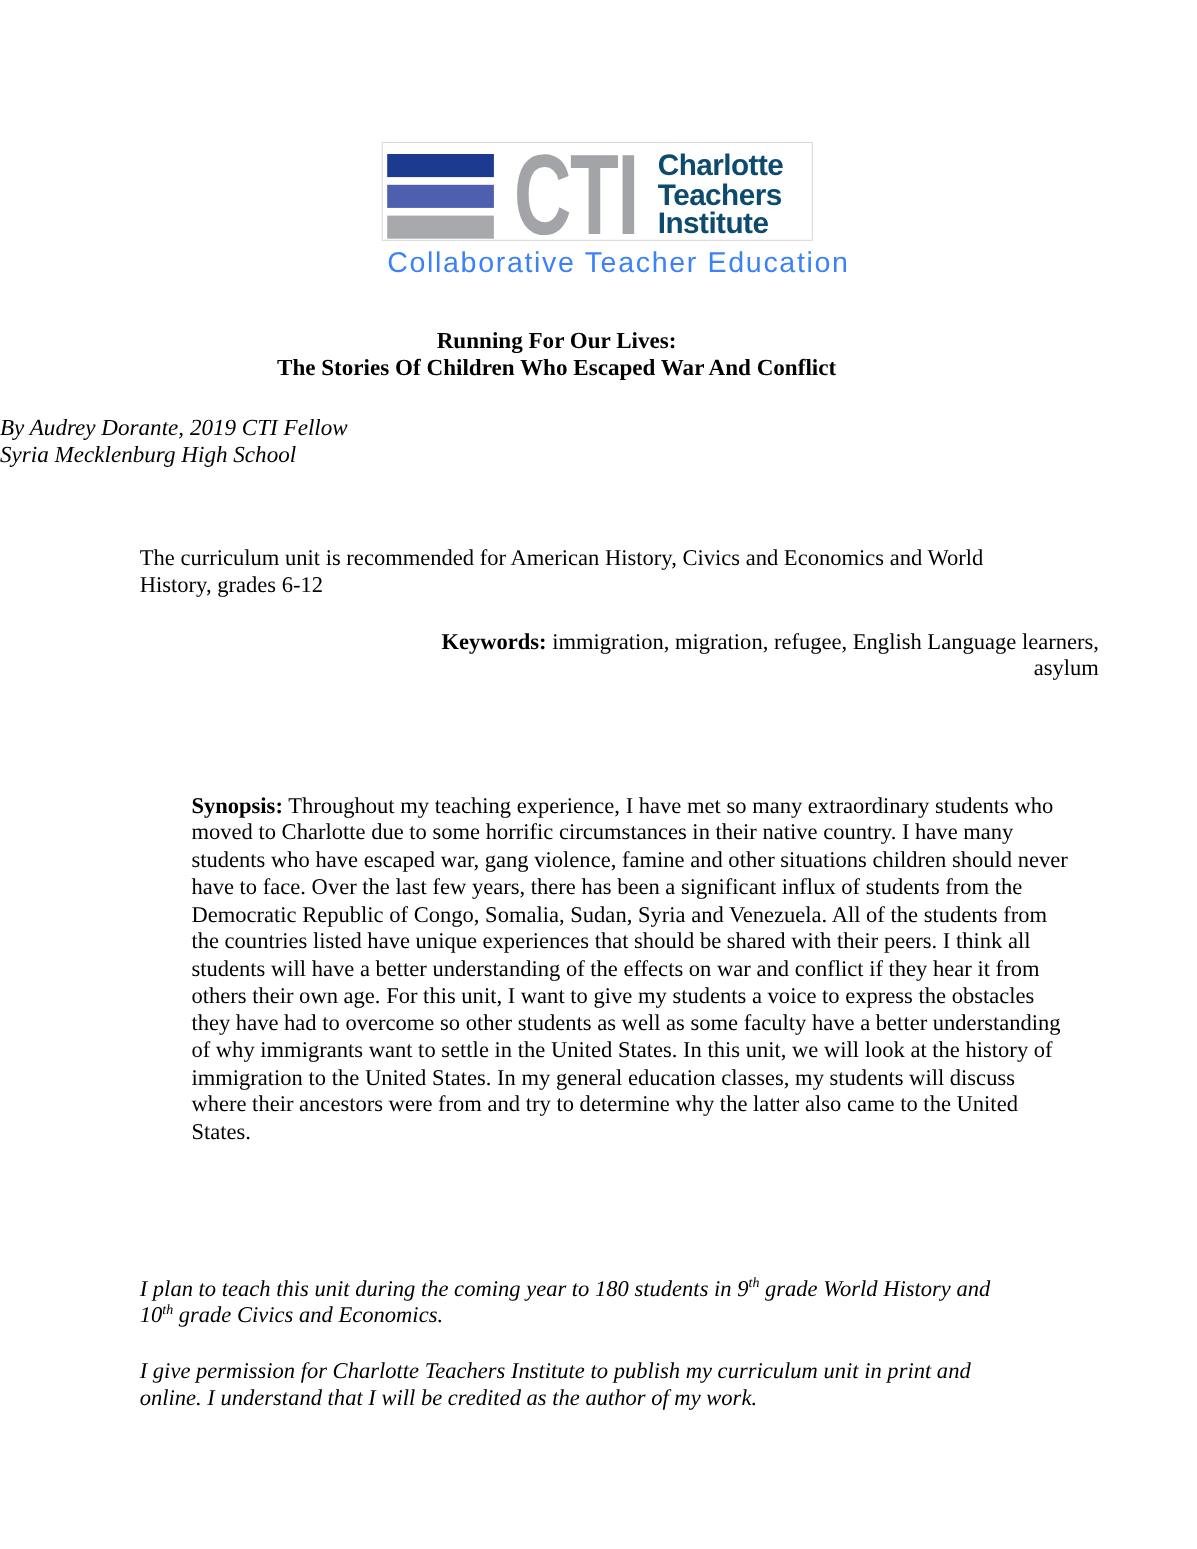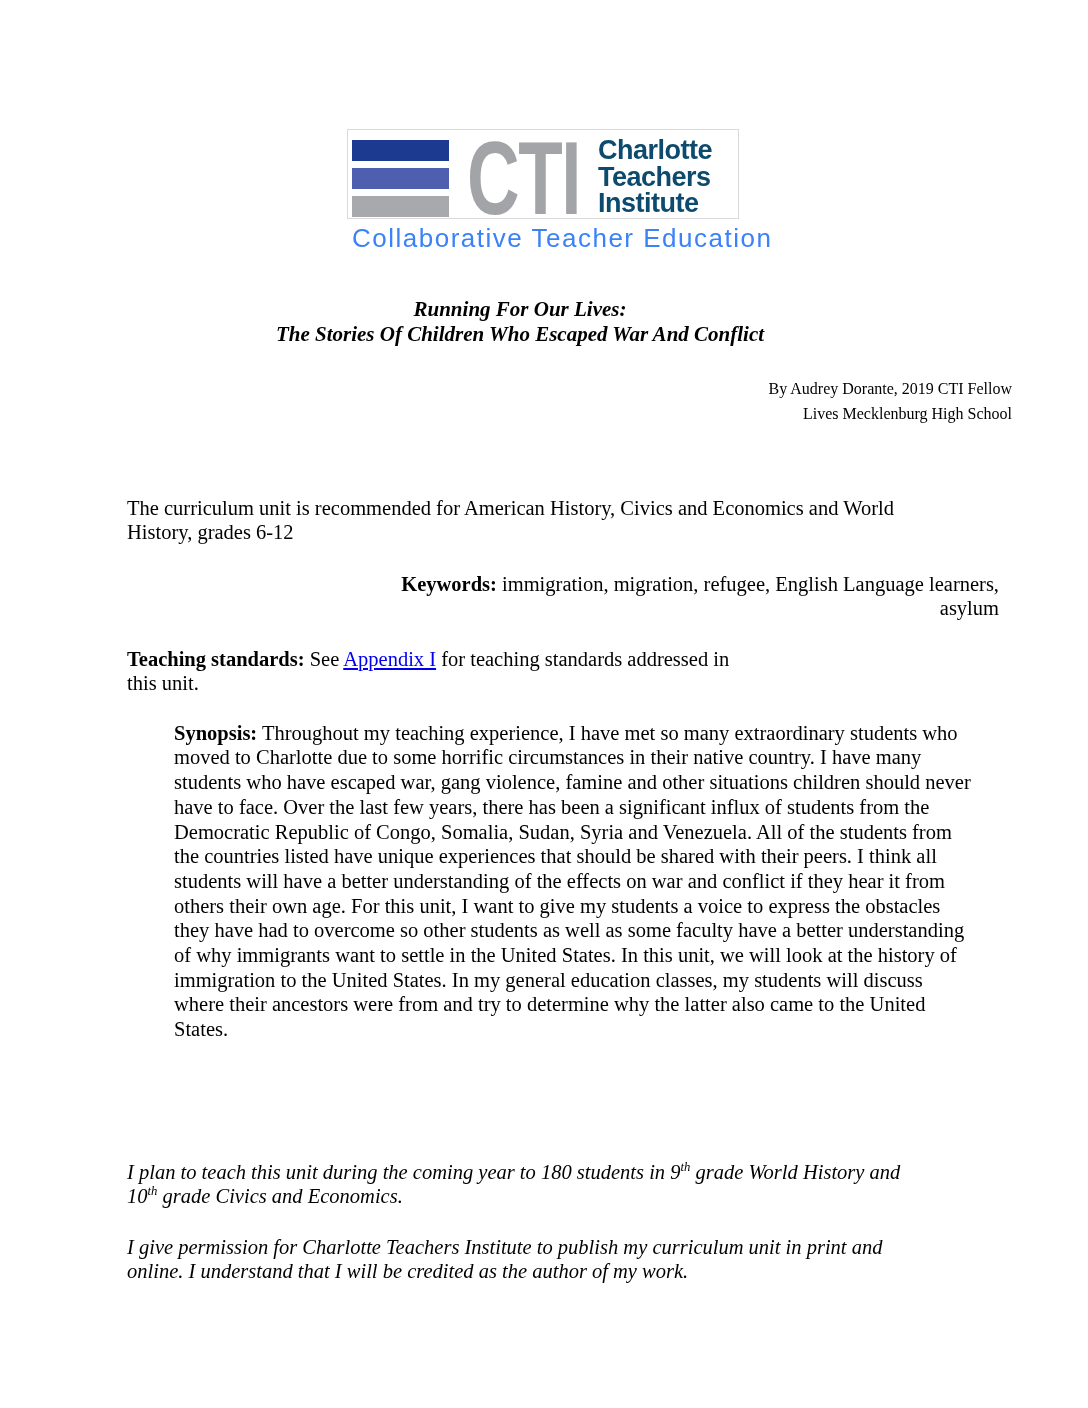--- a/index.html
+++ b/index.html
@@ -41,29 +41,30 @@
     color: #96989b; letter-spacing: -0.5px; white-space: nowrap;
   }
   .logo-tagline {
     position: absolute; left: 4px; top: 93px;
     font-size: 26px; line-height: 30px; font-weight: normal;
     color: #aeb0b3; letter-spacing: 1.5px; white-space: nowrap;
   }
 
   
   .title-block {
-    position: absolute; left: 14px; top: 297px; width: 1012px;
+    position: absolute; left: 0; top: 297px; width: 1012px;
     text-align: center;
     font-size: 21px; line-height: 25px;
-    font-weight: bold; font-style: italic;
+    font-weight: bold; 
   }
   .byline-block {
     position: absolute; left: 0; top: 376px; width: 1012px;
-    text-align: right;
-    font-size: 16px; line-height: 25px;
+    text-align: left;
+    font-size: 21px; line-height: 25px;
+    font-style: italic;
   }
 
   
   .para {
     position: absolute; left: 127px; width: 872px;
     font-size: 20.5px; line-height: 24.7px;
     white-space: pre-line;
     margin: 0;
   }
   .para .b { font-weight: bold; }
@@ -98,37 +99,33 @@
     <div class="logo-tagline" style="color: #3b82f6;">Collaborative Teacher Education</div>
   </div>
 
   <div class="title-block">
     <div>Running For Our Lives:</div>
     <div>The Stories Of Children Who Escaped War And Conflict</div>
   </div>
 
   <div class="byline-block">
     <div>By Audrey Dorante, 2019 CTI Fellow</div>
-    <div>Lives Mecklenburg High School</div>
+    <div>Syria Mecklenburg High School</div>
   </div>
 
   <p class="para p-recommend">
     <span>The curriculum unit is recommended for American History, Civics  and Economics and World
 History, grades 6-12</span>
   </p>
 
   <p class="para p-keywords">
     <span class="b">Keywords:</span><span> immigration, migration, refugee, English Language learners,
 asylum</span>
   </p>
 
-  <p class="para p-teaching">
-    <span class="b">Teaching standards:</span><span> See </span><a href="#" style="color: rgb(0, 0, 238);">Appendix I</a><span> for teaching standards addressed in
-this unit.</span>
-  </p>
 
   <p class="para p-synopsis">
     <span class="b">Synopsis:</span><span> Throughout my teaching experience, I have met so many extraordinary students who
 moved to Charlotte due to some horrific circumstances in their native country. I have many
 students who have escaped war, gang violence, famine and other situations children should never
 have to face. Over the last few years, there has been a significant influx of students from the
 Democratic Republic of Congo, Somalia, Sudan, Syria and Venezuela. All of the students from
 the countries listed have unique experiences that should be shared with their peers. I think all
 students will have a better understanding of the effects on war and conflict if they hear it from
 others their own age. For this unit, I want to give my students a voice to express the obstacles

